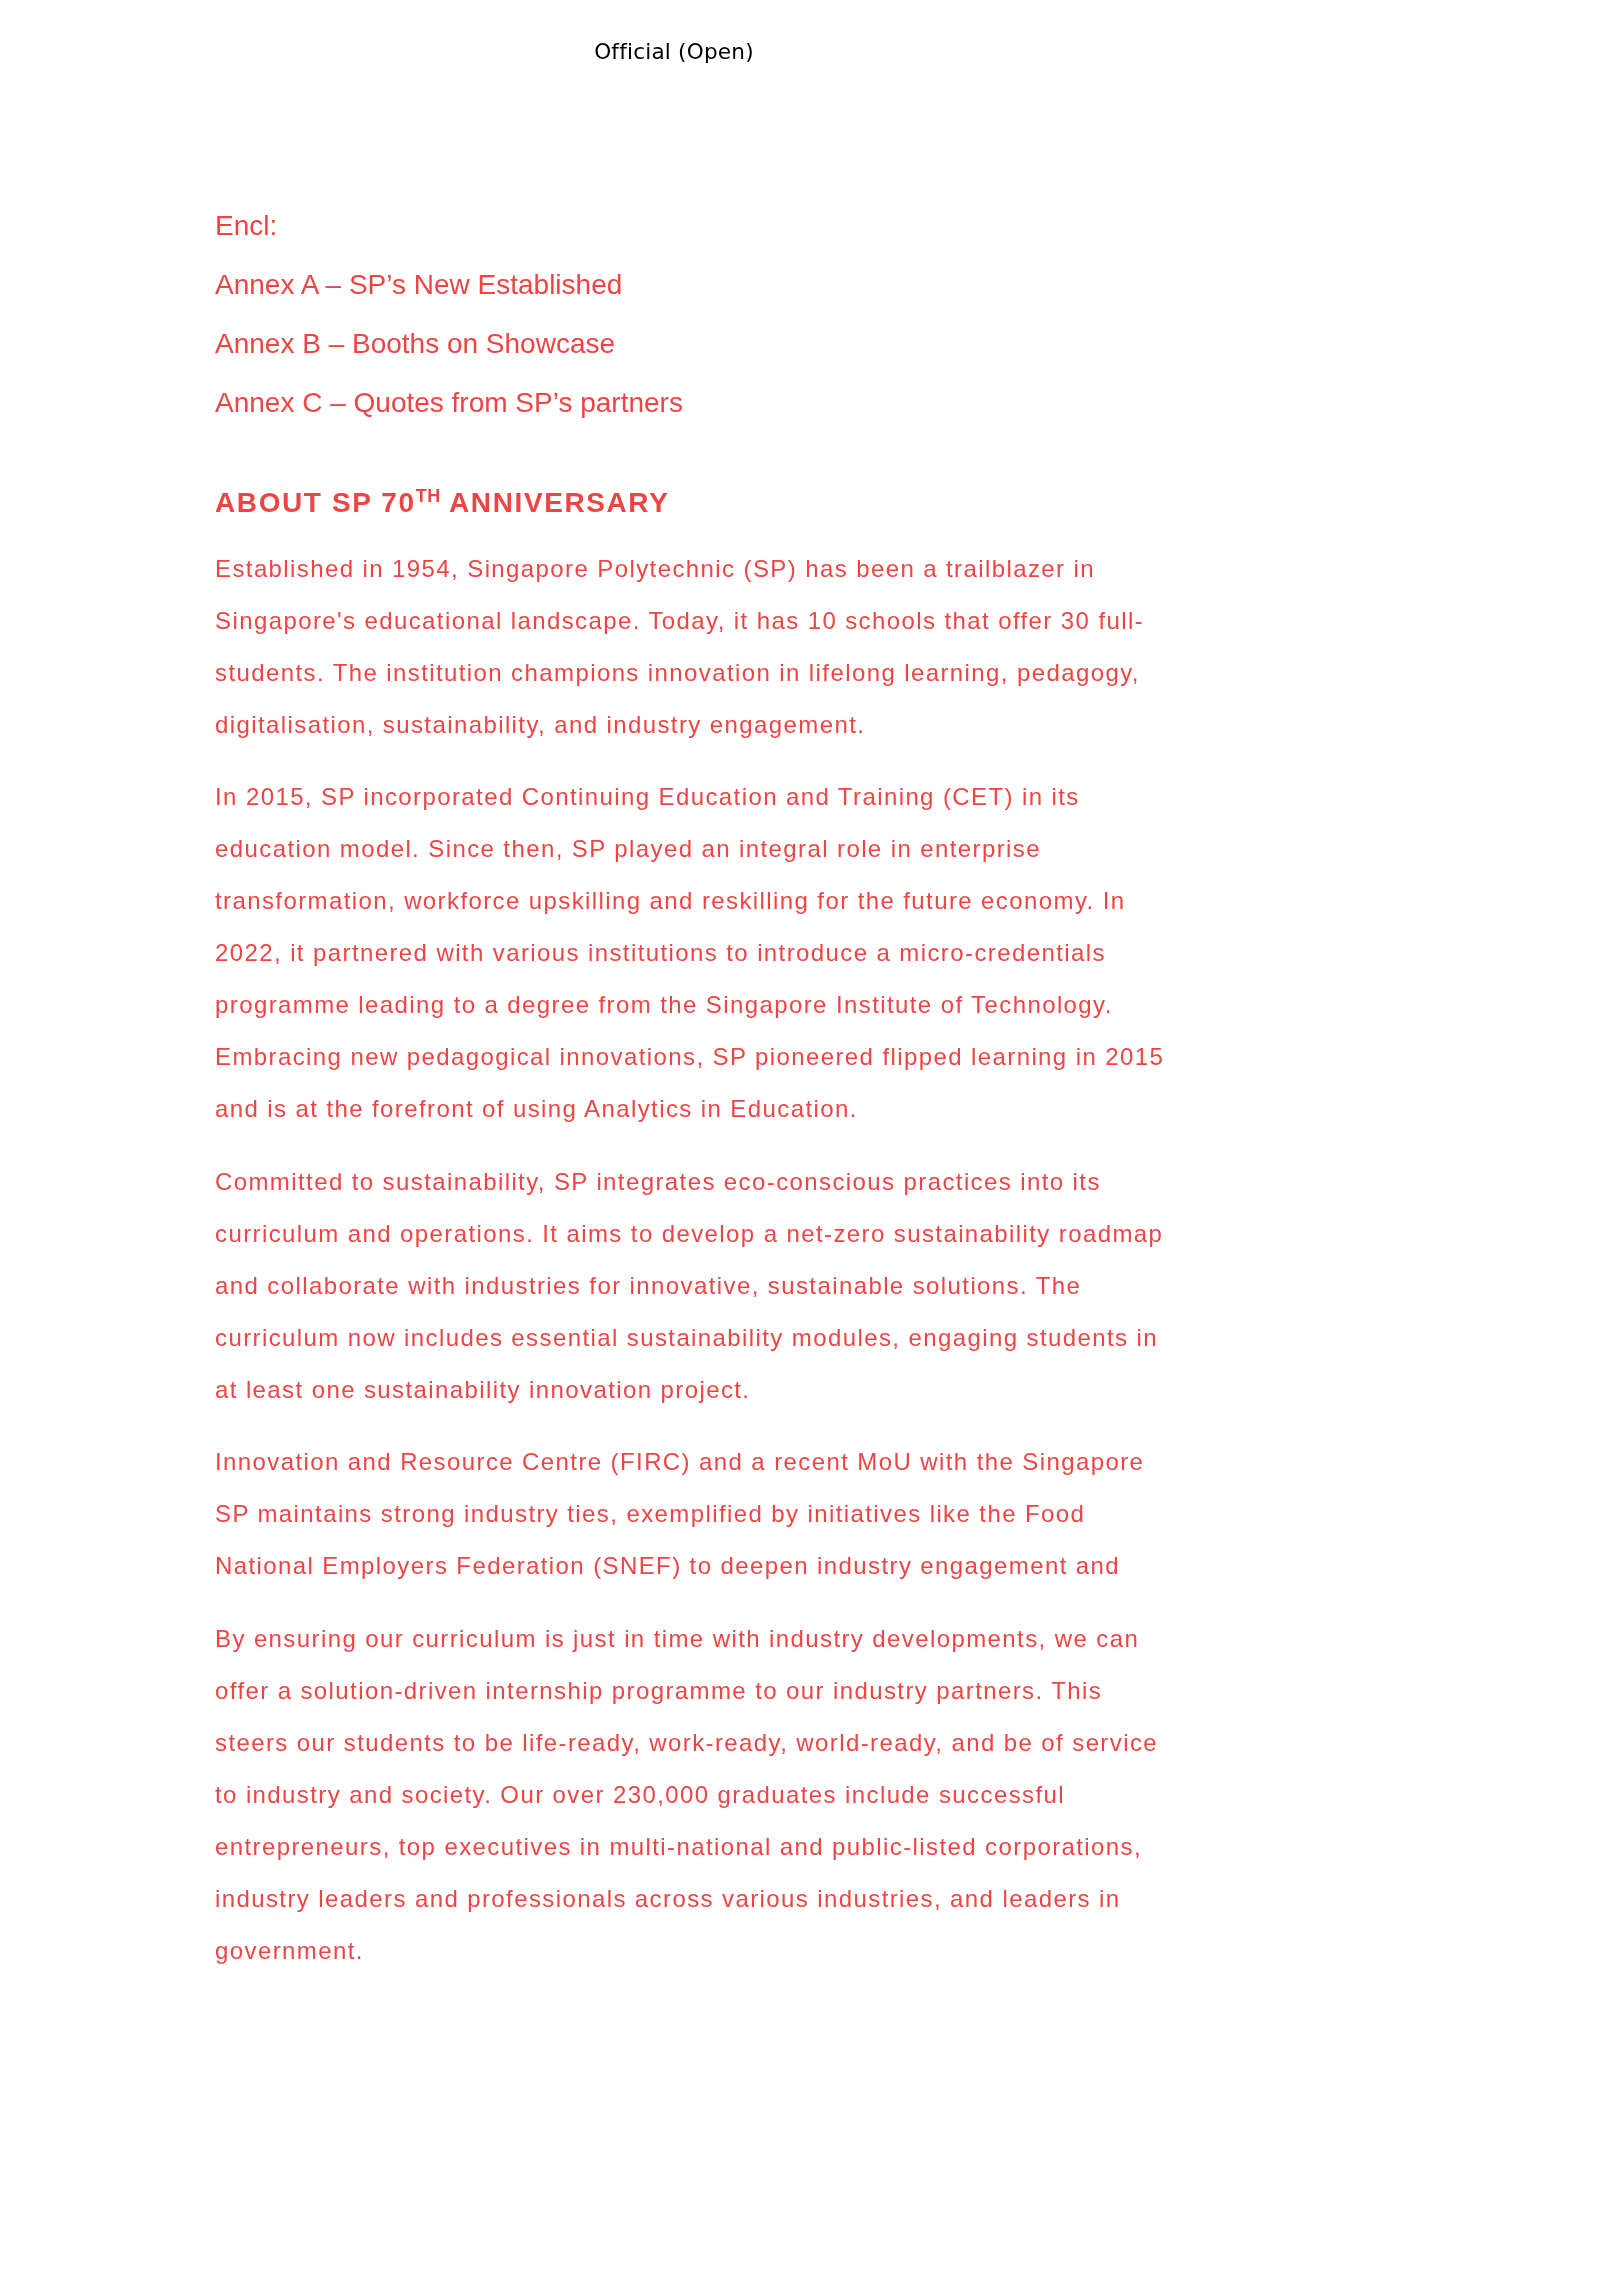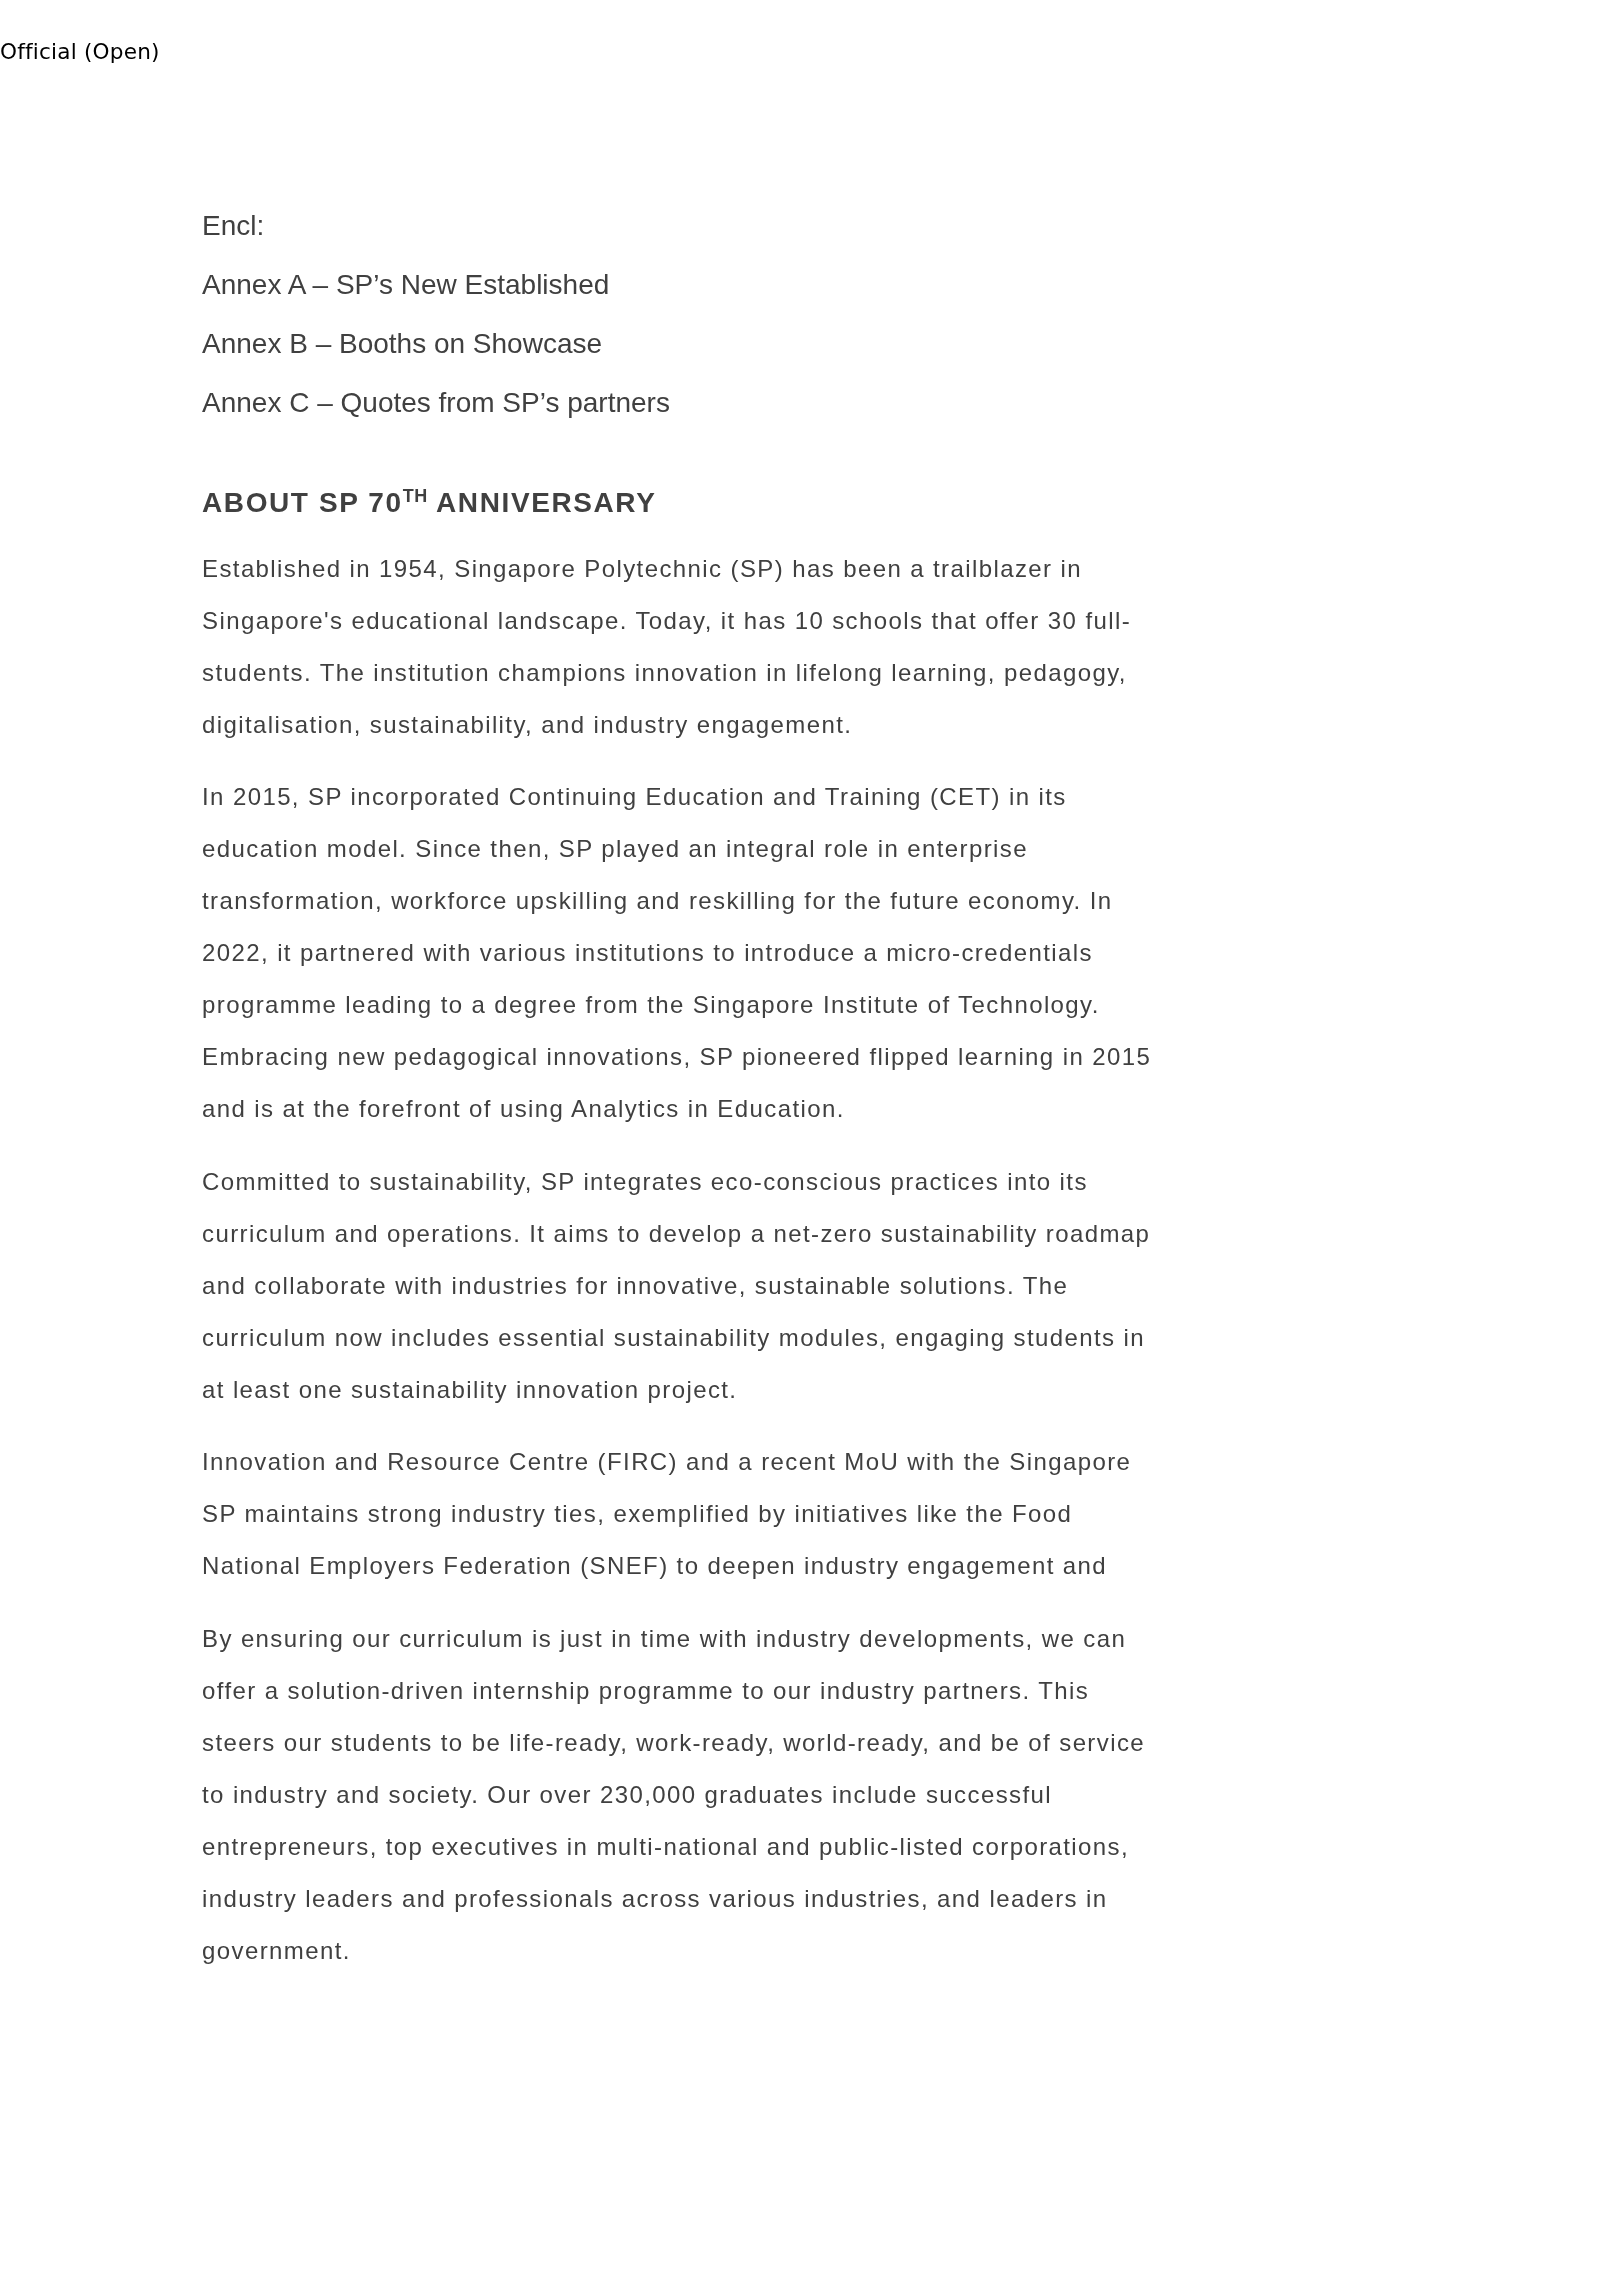--- a/index.html
+++ b/index.html
@@ -1,23 +1,23 @@
 <!DOCTYPE html>
 <html><head>
 <meta charset="utf-8">
 <style>
   html, body { margin: 0; padding: 0; background: #ffffff; }
   body { width: 1621px; height: 2293px; position: relative; overflow: hidden; color: #000; }
   .header {
-    position: absolute; top: 39px; left: 0; width: 1348px; text-align: left;
+    position: absolute; top: 39px; left: 0; width: 1348px; text-align: center;
     font-family: "DejaVu Sans", sans-serif; font-size: 21.6px; letter-spacing: 0.2px;
   }
   .content {
-    position: absolute; left: 202px; top: 196px; width: 1235px;
-    font-family: "Liberation Sans", sans-serif; color: #404040;
+    position: absolute; left: 215px; top: 196px; width: 1235px;
+    font-family: "Liberation Sans", sans-serif; color: #ef4444;
   }
   .encl-line { font-size: 28px; line-height: 59px; height: 59px; margin: 0; }
   .encl-block { margin-bottom: 51px; }
   .heading {
     font-size: 28px; font-weight: bold; letter-spacing: 1.6px; margin: 0 0 20.6px 0;
     line-height: 39px;
   }
   .heading sup { font-size: 18px; vertical-align: top; position: relative; top: -5.9px; letter-spacing: 0.5px; }
   .para {
     font-size: 24px; line-height: 52px; letter-spacing: 1.4px; margin: 0 0 20.6px 0;

